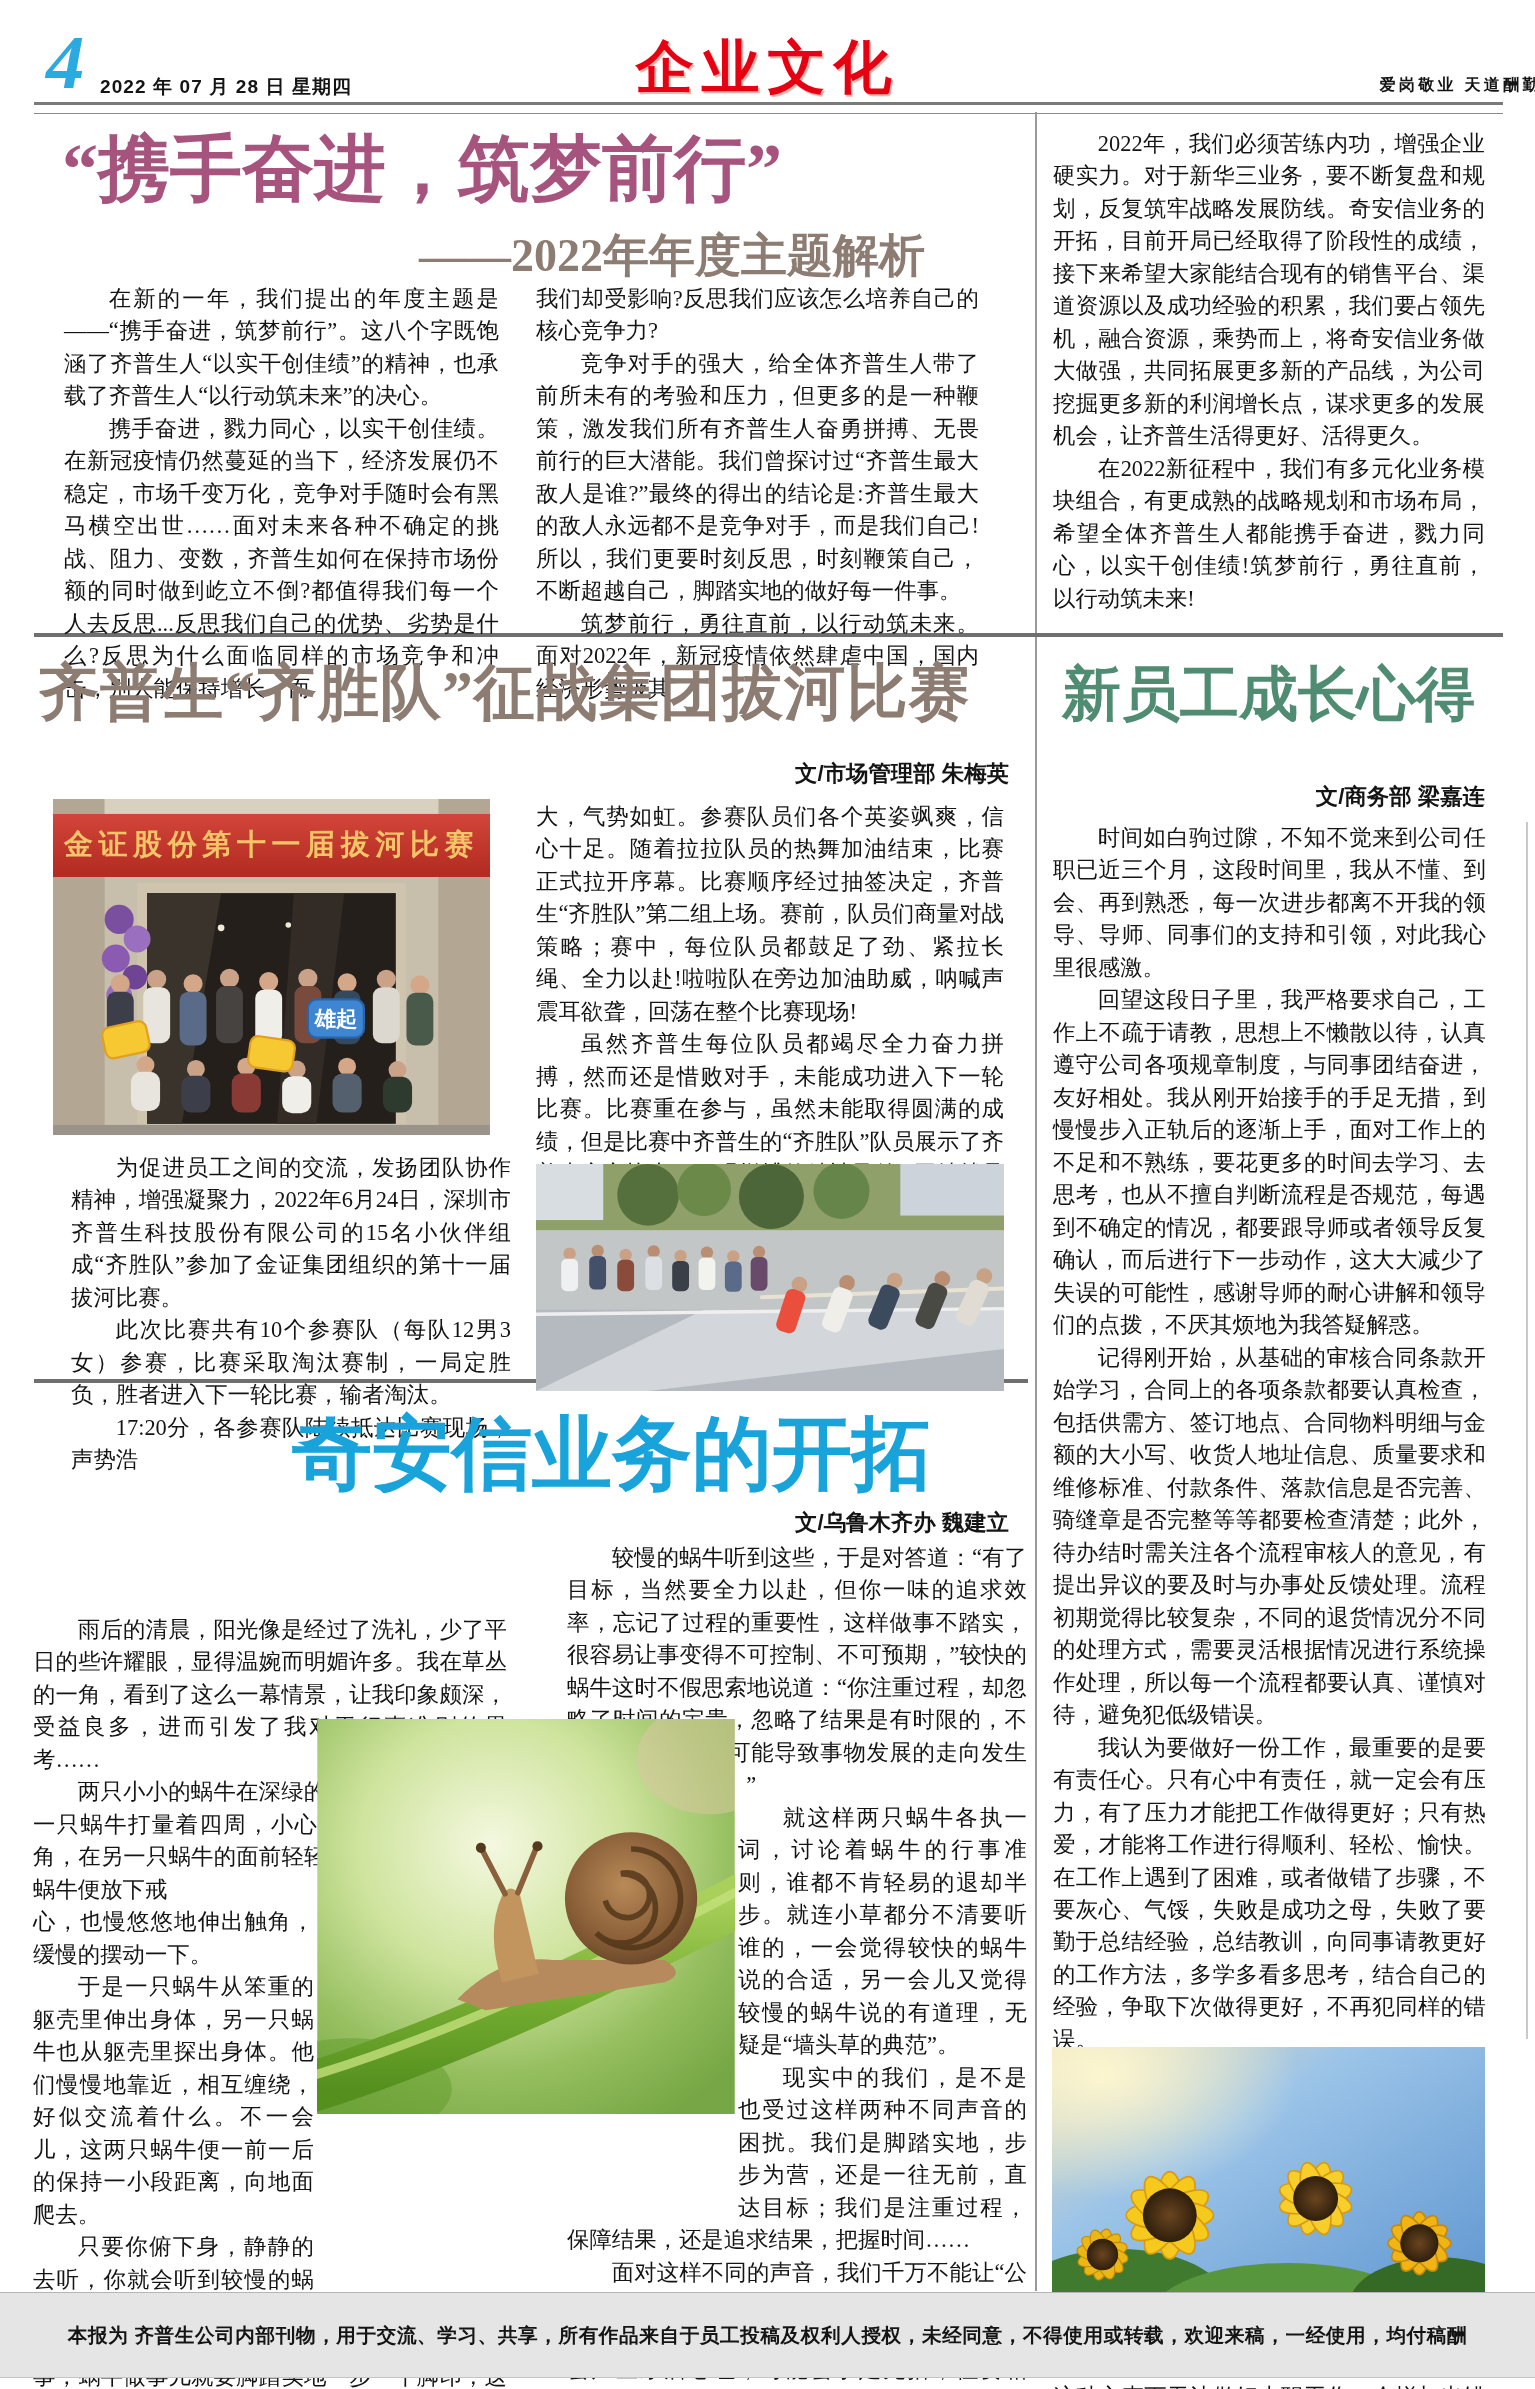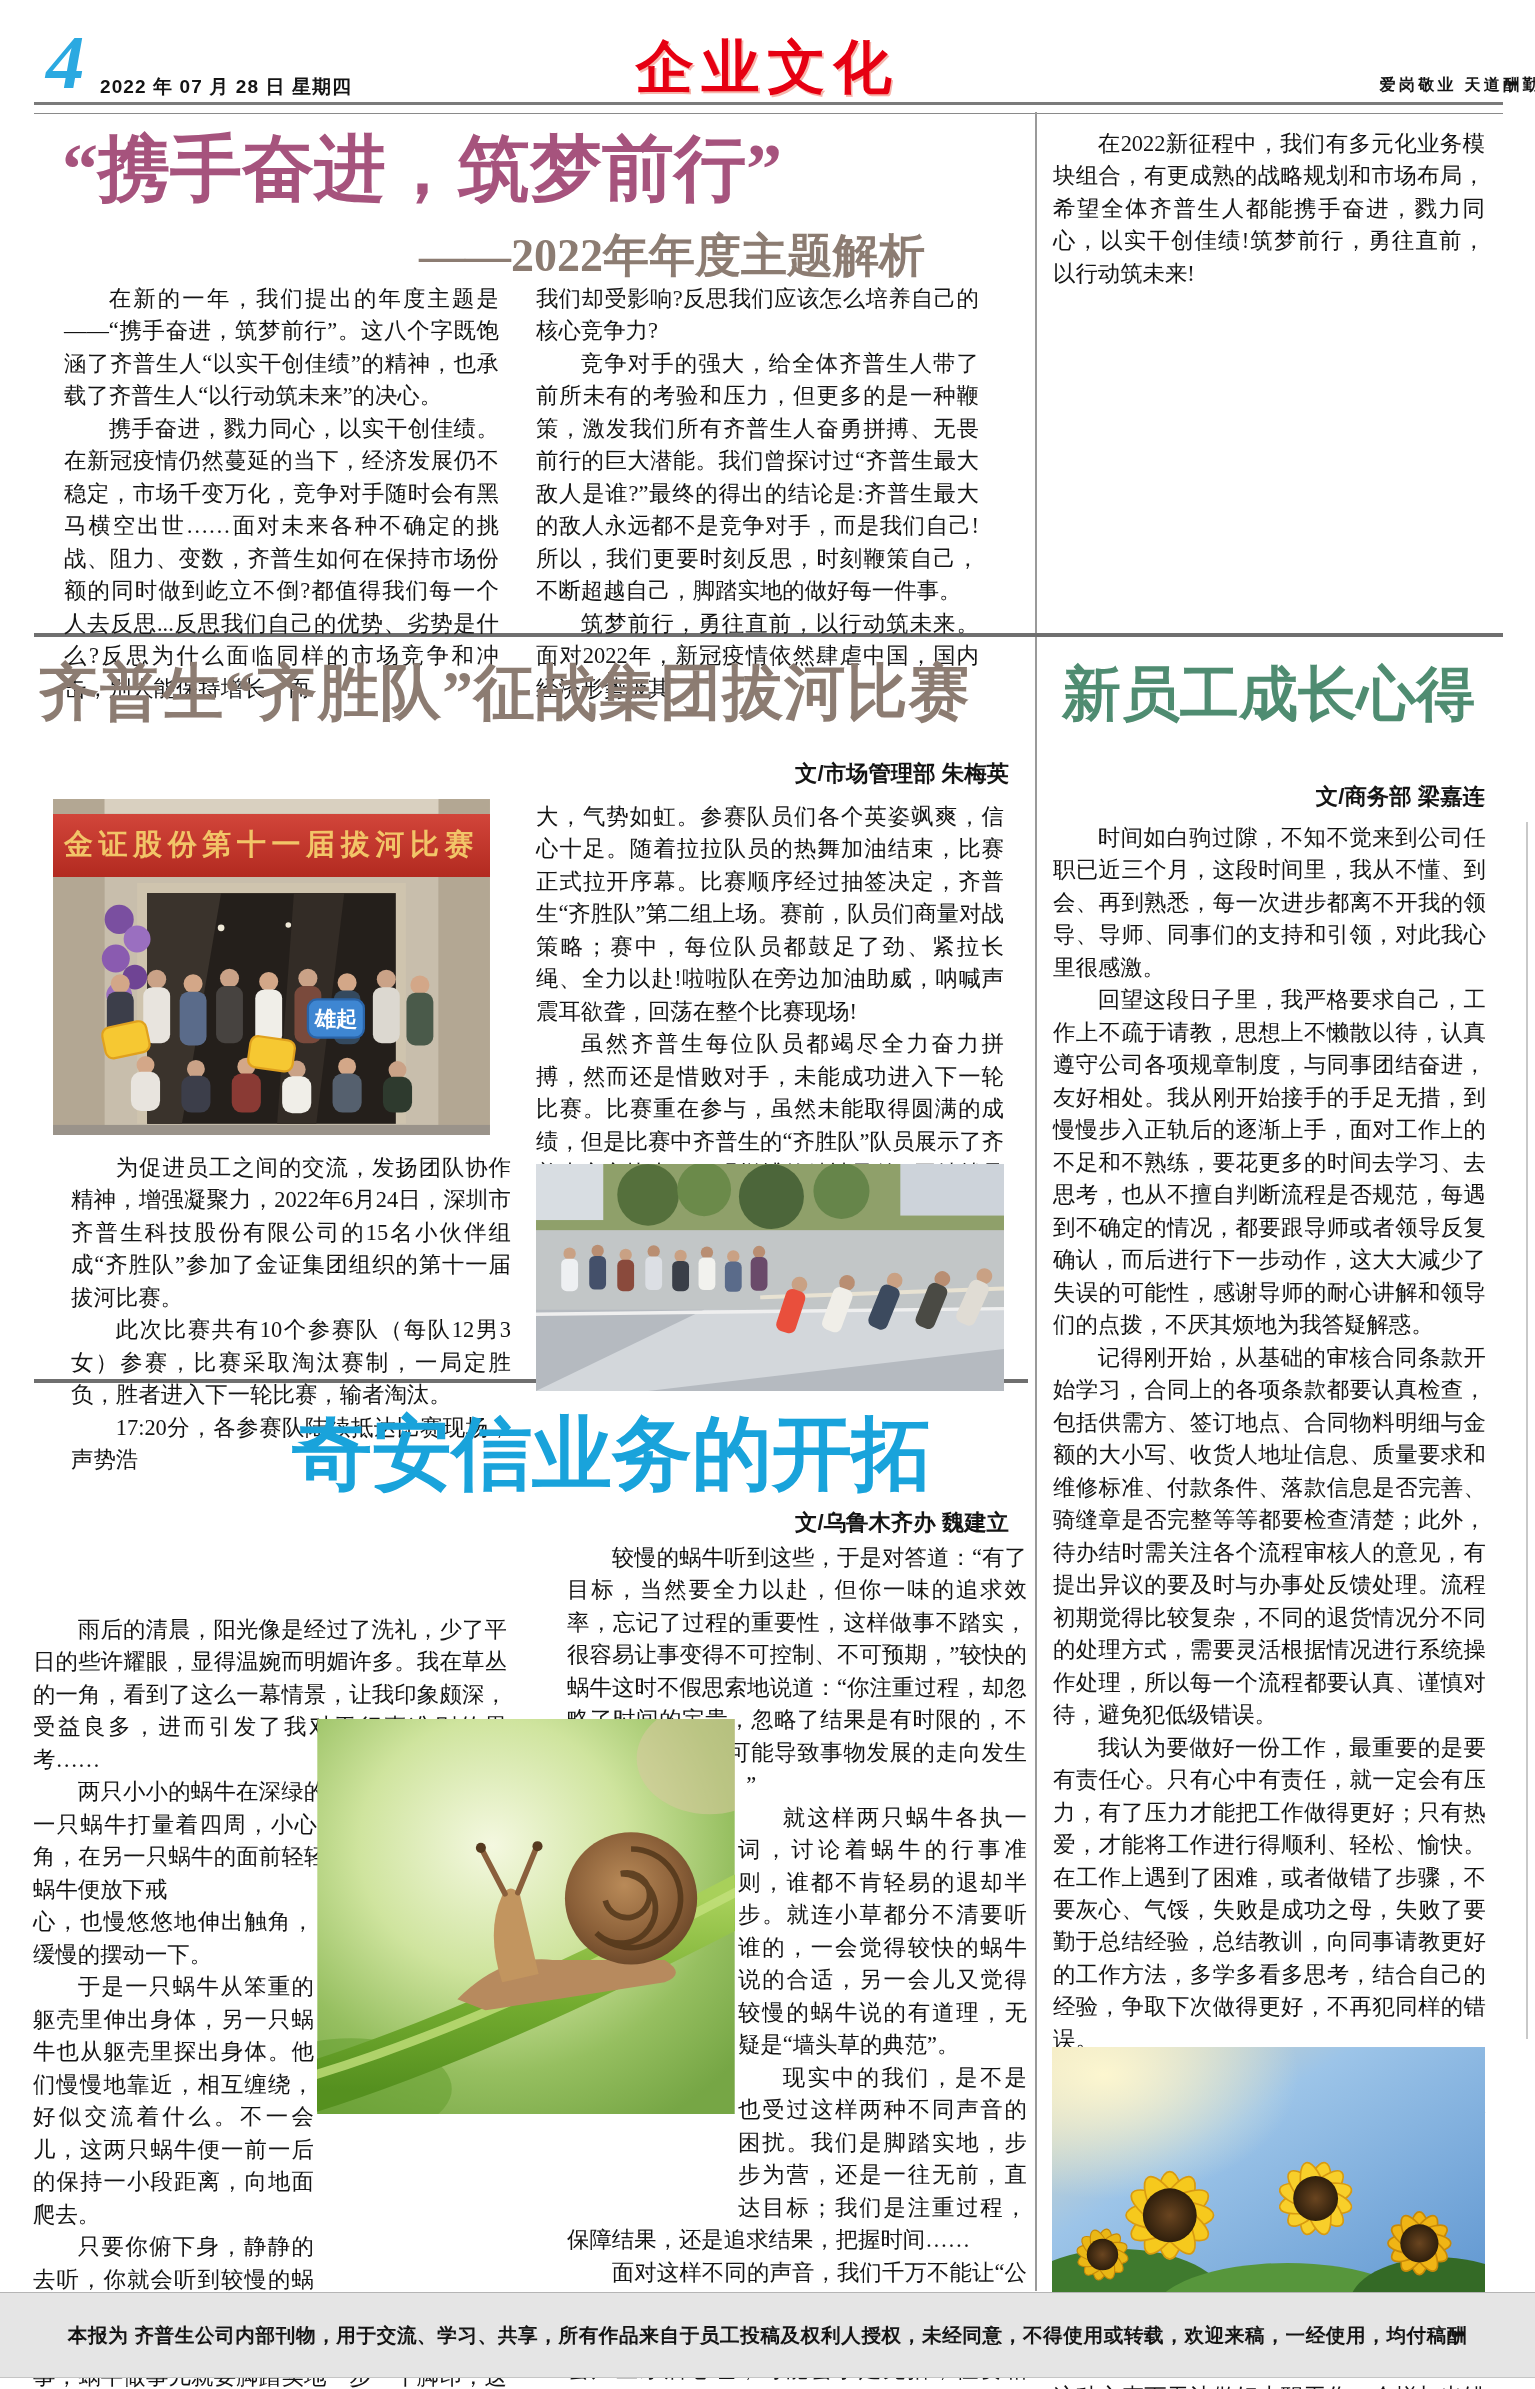--- a/index.html
+++ b/index.html
@@ -91,20 +91,21 @@
 <div class="abs a1-col1 body-text">
     <p class="indent">在新的一年，我们提出的年度主题是——“携手奋进，筑梦前行”。这八个字既饱涵了齐普生人“以实干创佳绩”的精神，也承载了齐普生人“以行动筑未来”的决心。</p>
     <p class="indent">携手奋进，戮力同心，以实干创佳绩。在新冠疫情仍然蔓延的当下，经济发展仍不稳定，市场千变万化，竞争对手随时会有黑马横空出世……面对未来各种不确定的挑战、阻力、变数，齐普生如何在保持市场份额的同时做到屹立不倒?都值得我们每一个人去反思...反思我们自己的优势、劣势是什么?反思为什么面临同样的市场竞争和冲击，别人能保持增长，而</p>
   </div>
 <div class="abs a1-col2 body-text">
     <p class="noindent">我们却受影响?反思我们应该怎么培养自己的核心竞争力?</p>
     <p class="indent">竞争对手的强大，给全体齐普生人带了前所未有的考验和压力，但更多的是一种鞭策，激发我们所有齐普生人奋勇拼搏、无畏前行的巨大潜能。我们曾探讨过“齐普生最大敌人是谁?”最终的得出的结论是:齐普生最大的敌人永远都不是竞争对手，而是我们自己!所以，我们更要时刻反思，时刻鞭策自己，不断超越自己，脚踏实地的做好每一件事。</p>
     <p class="indent">筑梦前行，勇往直前，以行动筑未来。面对2022年，新冠疫情依然肆虐中国，国内经济形势极其</p>
   </div>
 <div class="abs a1-col3 body-text">
+    <p class="indent">2022年，我们必须苦练内功，增强企业硬实力。对于新华三业务，要不断复盘和规划，反复筑牢战略发展防线。奇安信业务的开拓，目前开局已经取得了阶段性的成绩，接下来希望大家能结合现有的销售平台、渠道资源以及成功经验的积累，我们要占领先机，融合资源，乘势而上，将奇安信业务做大做强，共同拓展更多新的产品线，为公司挖掘更多新的利润增长点，谋求更多的发展机会，让齐普生活得更好、活得更久。</p>
     <p class="indent">在2022新征程中，我们有多元化业务模块组合，有更成熟的战略规划和市场布局，希望全体齐普生人都能携手奋进，戮力同心，以实干创佳绩!筑梦前行，勇往直前，以行动筑未来!</p>
   </div>
 
 <div class="abs a2-headline">齐普生“齐胜队”征战集团拔河比赛</div>
 <div class="abs a2-byline sans">文/市场管理部  朱梅英</div>
 
 <div class="abs photo photo1">
   <svg width="437" height="336" viewBox="0 0 780 600">
     <rect x="0" y="0" width="780" height="600" fill="#c8beac"></rect>
     <rect x="0" y="0" width="92" height="600" fill="#b3a793"></rect>

